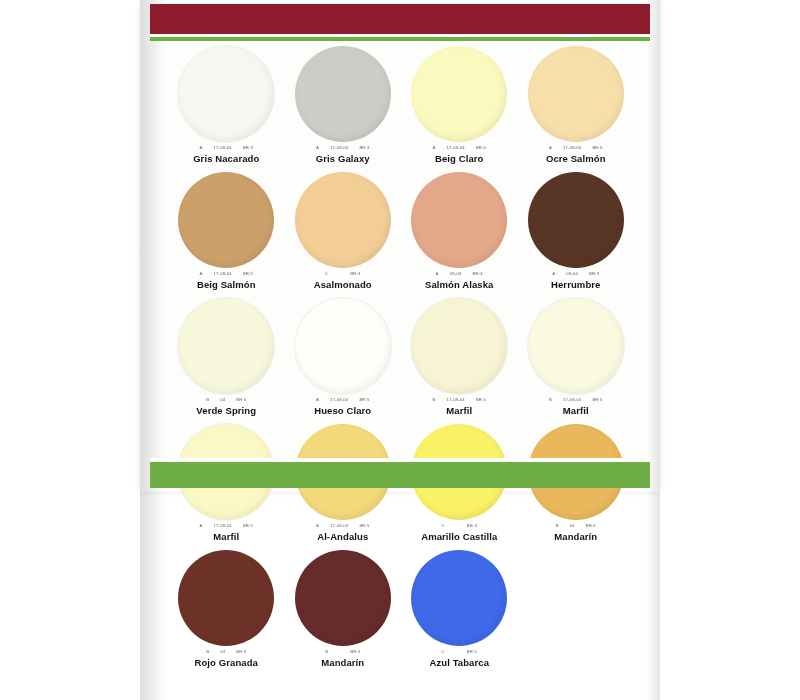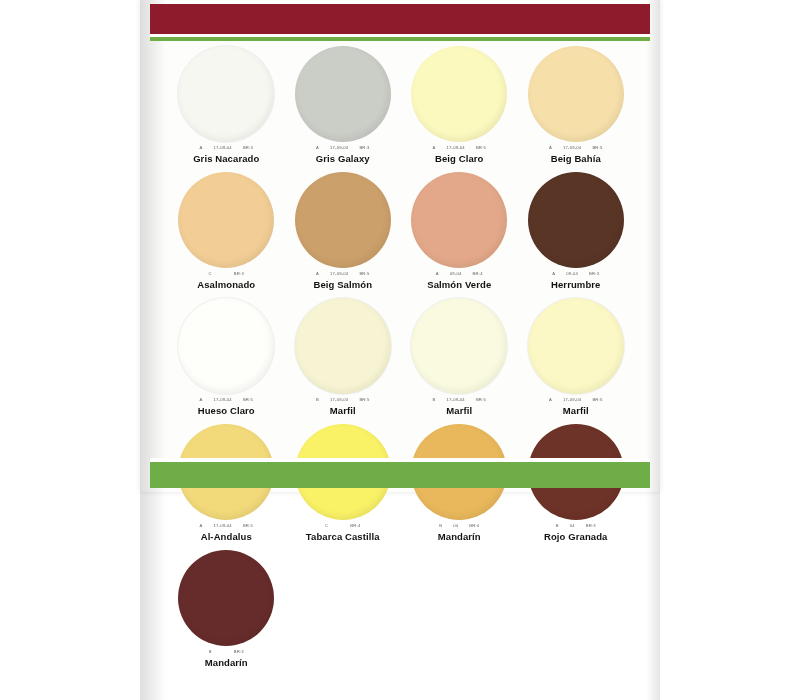--- a/index.html
+++ b/index.html
@@ -201,57 +201,66 @@
           </div>
           <div class="swatch-name">Beig Claro</div>
         </div>
         <div class="swatch-cell">
           <div class="swatch-disc" style="background: rgb(246, 223, 169);"></div>
           <div class="swatch-code">
             <span class="code-seg">A</span>
             <span class="code-seg">17-09-04</span>
             <span class="code-seg">BR:5</span>
           </div>
-          <div class="swatch-name">Beig Bahía</div>
+          <div class="swatch-name">Ocre Salmón</div>
+        </div>
+        <div class="swatch-cell">
+          <div class="swatch-disc" style="background: rgb(204, 160, 107);"></div>
+          <div class="swatch-code">
+            <span class="code-seg">A</span>
+            <span class="code-seg">17-09-04</span>
+            <span class="code-seg">BR:5</span>
+          </div>
+          <div class="swatch-name">Beig Salmón</div>
         </div>
         <div class="swatch-cell">
           <div class="swatch-disc" style="background: rgb(242, 206, 150);"></div>
           <div class="swatch-code">
             <span class="code-seg">C</span>
             <span class="code-seg"></span>
             <span class="code-seg">BR:3</span>
           </div>
           <div class="swatch-name">Asalmonado</div>
         </div>
         <div class="swatch-cell">
-          <div class="swatch-disc" style="background: rgb(204, 160, 107);"></div>
-          <div class="swatch-code">
-            <span class="code-seg">A</span>
-            <span class="code-seg">17-09-04</span>
-            <span class="code-seg">BR:5</span>
-          </div>
-          <div class="swatch-name">Beig Salmón</div>
-        </div>
-        <div class="swatch-cell">
           <div class="swatch-disc" style="background: rgb(227, 168, 137);"></div>
           <div class="swatch-code">
             <span class="code-seg">A</span>
             <span class="code-seg">09-04</span>
             <span class="code-seg">BR:4</span>
           </div>
-          <div class="swatch-name">Salmón Verde</div>
+          <div class="swatch-name">Salmón Alaska</div>
         </div>
         <div class="swatch-cell">
           <div class="swatch-disc" style="background: rgb(89, 53, 38);"></div>
           <div class="swatch-code">
             <span class="code-seg">A</span>
             <span class="code-seg">09-04</span>
             <span class="code-seg">BR:3</span>
           </div>
           <div class="swatch-name">Herrumbre</div>
+        </div>
+        <div class="swatch-cell">
+          <div class="swatch-disc pale" style="background: rgb(247, 248, 220);"></div>
+          <div class="swatch-code">
+            <span class="code-seg">B</span>
+            <span class="code-seg">04</span>
+            <span class="code-seg">BR:5</span>
+          </div>
+          <div class="swatch-name">Verde Spring</div>
         </div>
         <div class="swatch-cell">
           <div class="swatch-disc pale" style="background: rgb(254, 254, 251);"></div>
           <div class="swatch-code">
             <span class="code-seg">A</span>
             <span class="code-seg">17-09-04</span>
             <span class="code-seg">BR:5</span>
           </div>
           <div class="swatch-name">Hueso Claro</div>
         </div>
@@ -291,21 +300,21 @@
           </div>
           <div class="swatch-name">Al-Andalus</div>
         </div>
         <div class="swatch-cell">
           <div class="swatch-disc" style="background: rgb(249, 241, 102);"></div>
           <div class="swatch-code">
             <span class="code-seg">C</span>
             <span class="code-seg"></span>
             <span class="code-seg">BR:4</span>
           </div>
-          <div class="swatch-name">Tabarca Castilla</div>
+          <div class="swatch-name">Amarillo Castilla</div>
         </div>
         <div class="swatch-cell">
           <div class="swatch-disc" style="background: rgb(233, 184, 92);"></div>
           <div class="swatch-code">
             <span class="code-seg">B</span>
             <span class="code-seg">04</span>
             <span class="code-seg">BR:4</span>
           </div>
           <div class="swatch-name">Mandarín</div>
         </div>
@@ -320,19 +329,28 @@
         </div>
         <div class="swatch-cell">
           <div class="swatch-disc" style="background: rgb(102, 44, 43);"></div>
           <div class="swatch-code">
             <span class="code-seg">B</span>
             <span class="code-seg"></span>
             <span class="code-seg">BR:3</span>
           </div>
           <div class="swatch-name">Mandarín</div>
         </div>
+        <div class="swatch-cell">
+          <div class="swatch-disc" style="background: rgb(63, 105, 232);"></div>
+          <div class="swatch-code">
+            <span class="code-seg">C</span>
+            <span class="code-seg"></span>
+            <span class="code-seg">BR:5</span>
+          </div>
+          <div class="swatch-name">Azul Tabarca</div>
+        </div>
       </div>
 
     <div id="footer-rule-white"></div>
     <div id="footer-band"></div>
 
   </div>
 </div>
 
 </body></html>

